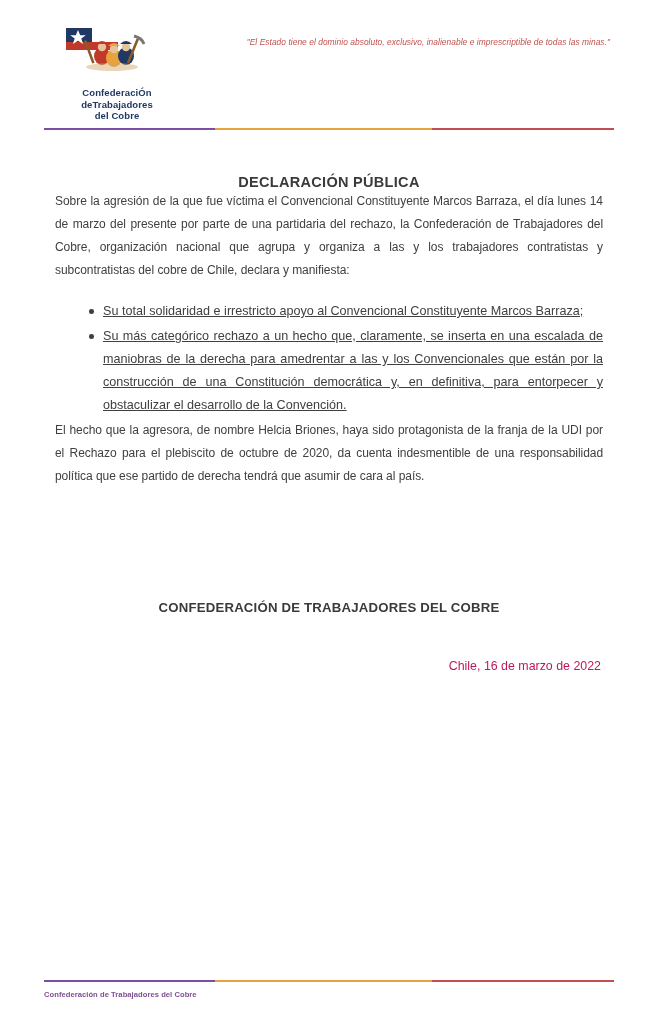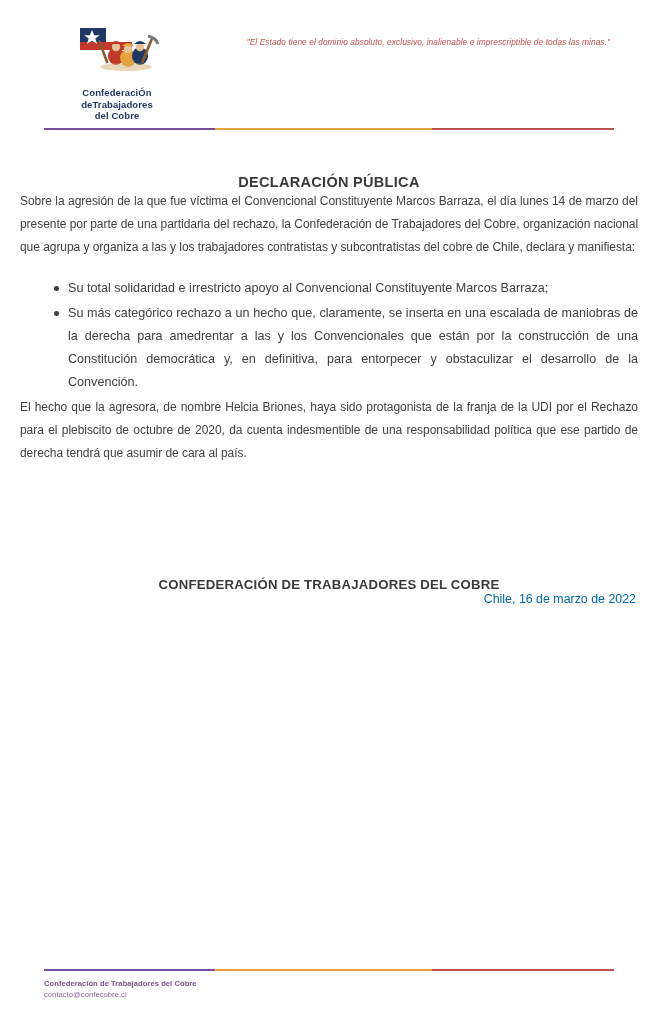--- a/index.html
+++ b/index.html
@@ -28,21 +28,21 @@
     align-items: flex-start;
     padding: 22px 44px 0 44px;
     box-sizing: border-box;
     height: 120px;
   }
   .logo-block {
     width: 118px;
     flex: 0 0 118px;
     display: flex;
     flex-direction: column;
-    align-items: flex-end;
+    align-items: flex-start;
     margin-left: 14px;
   }
   .logo-art {
     width: 104px;
     height: 62px;
     position: relative;
   }
   .logo-caption {
     margin-top: 3px;
     text-align: center;
@@ -72,21 +72,21 @@
     height: 2px;
     margin: 8px 44px 0 44px;
   }
   .rule .seg { height: 2px; }
   .rule .seg.a { flex: 0 0 30%; }
   .rule .seg.b { flex: 0 0 38%; }
   .rule .seg.c { flex: 1 1 auto; }
 
   
   .content {
-    padding: 0 20px;
+    padding: 0 55px;
     box-sizing: border-box;
   }
   h1.doc-title {
     text-align: center;
     font-size: 14.5px;
     font-weight: bold;
     color: #3a3a3a;
     letter-spacing: .3px;
     margin: 44px 0 0 0;
   }
@@ -106,20 +106,21 @@
     list-style: none;
   }
   ul.bullets li {
     font-size: 12.6px;
     line-height: 23px;
     color: #404040;
     text-align: justify;
     position: relative;
     padding-left: 14px;
     margin-bottom: 2px;
+    text-decoration: underline;
   }
   ul.bullets li::before {
     content: "";
     position: absolute;
     left: 0;
     top: 9px;
     width: 4.5px;
     height: 4.5px;
     border-radius: 50%;
     background: #404040;
@@ -128,21 +129,22 @@
     text-align: center;
     font-size: 13.2px;
     font-weight: bold;
     color: #3a3a3a;
     letter-spacing: .2px;
     margin-top: 112px;
   }
   .datesign {
     text-align: right;
     font-size: 12.4px;
-    color: #0369a1;
+    color: #be185d;
+    margin-top: 44px;
     padding-right: 2px;
   }
 
   
   .footer {
     position: absolute;
     left: 0;
     right: 0;
     bottom: 24px;
     padding: 0 44px;
@@ -229,17 +231,16 @@
   </div>
 
   <div class="footer">
     <div class="rule">
       <span class="seg a" style="background:#7b4f9d"></span>
       <span class="seg b" style="background:#e8a33d"></span>
       <span class="seg c" style="background:#c0504d"></span>
     </div>
     <div class="footer-lines">
       <span class="fl bold">Confederación de Trabajadores del Cobre</span>
-      <span class="fl">contacto@confecobre.cl</span>
     </div>
   </div>
 
 </div>
 
 </body></html>

